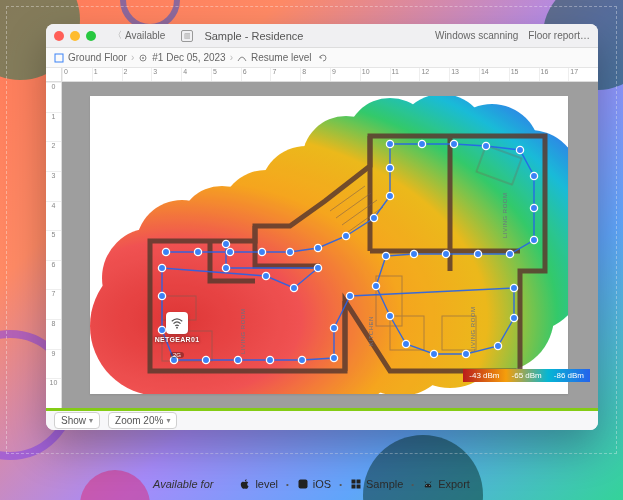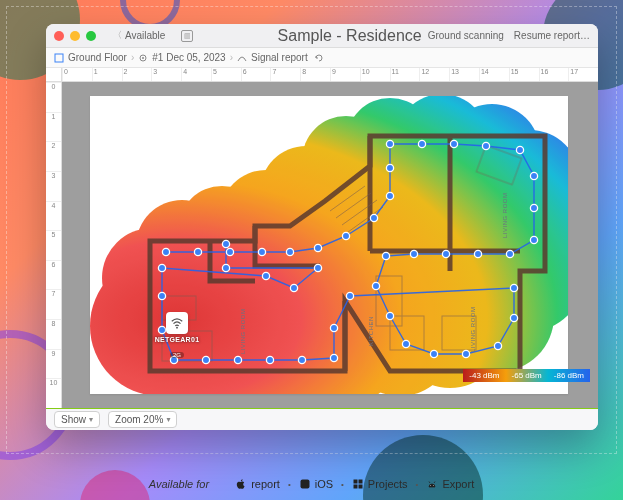--- a/index.html
+++ b/index.html
@@ -16,21 +16,21 @@
 
 .window{position:absolute;left:46px;top:24px;width:552px;height:406px;background:#f5f5f7;border-radius:8px;box-shadow:0 18px 40px rgba(0,0,0,.28);overflow:hidden;display:flex;flex-direction:column;}
 
 .titlebar{height:24px;display:flex;align-items:center;padding:0 8px;gap:6px;background:#f0f0f2;border-bottom:1px solid #ddd;}
 .traffic{display:flex;gap:6px;margin-right:6px;}
 .dot{width:10px;height:10px;border-radius:50%;}
 .dot.r{background:#ff5f57;} .dot.y{background:#febc2e;} .dot.g{background:#28c840;}
 .tb-btn{display:flex;align-items:center;gap:3px;color:#666;font-size:10px;padding:2px 5px;border-radius:4px;}
 .chev{font-size:9px;color:#999;}
 .icon-sq{width:12px;height:12px;border:1px solid #999;border-radius:2px;display:inline-flex;align-items:center;justify-content:center;font-size:7px;color:#999;}
-.title{flex:1;text-align:right;font-size:16px;color:#555;}
+.title{flex:1;text-align:left;font-size:11px;color:#555;}
 .tb-right{display:flex;gap:10px;font-size:10px;color:#666;}
 .tb-right span{cursor:default;}
 
 .breadcrumb{height:20px;display:flex;align-items:center;padding:0 8px;gap:4px;background:#fafafa;border-bottom:1px solid #e5e5e5;font-size:10px;color:#666;}
 .bc-ic{width:10px;height:10px;display:inline-flex;}
 .bc-sep{color:#bbb;}
 
 .ruler-corner{position:absolute;left:0;top:44px;width:16px;height:14px;background:#fff;border-right:1px solid #ddd;border-bottom:1px solid #ddd;z-index:3;}
 .ruler-h{position:absolute;left:16px;right:0;top:44px;height:14px;background:#fff;border-bottom:1px solid #ddd;z-index:2;display:flex;}
 .ruler-h .tick{flex:1;position:relative;font-size:7px;color:#888;text-align:left;border-left:1px solid #eee;padding-left:1px;}
@@ -50,21 +50,21 @@
 .ap-label .bd{font-size:6px;color:#fff;background:rgba(0,0,0,.3);border-radius:6px;padding:0 3px;display:inline-block;margin-top:1px;}
 
 .room-lbl{position:absolute;font-size:6px;color:#6b7280;transform:rotate(-90deg);transform-origin:left top;letter-spacing:.5px;white-space:nowrap;}
 
 .legend{position:absolute;right:8px;bottom:26px;display:flex;align-items:center;gap:0;font-size:8px;color:#fff;}
 .legend .seg{padding:2px 6px;}
 .legend .s1{background:linear-gradient(to right,#b91c1c,#f59e0b);} 
 .legend .s2{background:linear-gradient(to right,#f59e0b,#06b6d4);text-align:center;} 
 .legend .s3{background:linear-gradient(to right,#06b6d4,#2563eb);} 
 
-.statusbar{position:absolute;left:0;right:0;bottom:0;height:22px;background:#f7f7f9;border-top:1px solid #84cc16;display:flex;align-items:center;padding:0 8px;gap:8px;font-size:10px;color:#555;}
+.statusbar{position:absolute;left:0;right:0;bottom:0;height:22px;background:#f7f7f9;border-top:3px solid #84cc16;display:flex;align-items:center;padding:0 8px;gap:8px;font-size:10px;color:#555;}
 .sb-btn{display:flex;align-items:center;gap:3px;padding:2px 6px;border:1px solid #d0d0d0;border-radius:4px;background:#fff;font-size:10px;color:#555;}
 .sb-btn .car{font-size:8px;color:#888;}
 
 .platforms{position:absolute;left:0;right:0;bottom:10px;display:flex;align-items:center;justify-content:center;gap:8px;font-size:11px;color:#2b2b2b;}
 .platforms em{color:#333;margin-right:18px;}
 .plat{display:flex;align-items:center;gap:4px;}
 .plat svg{width:12px;height:12px;}
 .pdot{color:#555;font-size:8px;}
 </style>
 </head>
@@ -88,22 +88,22 @@
       </div>
       <div class="tb-btn">
         <span class="chev">〈</span>
         <span>Available</span>
       </div>
       <div class="tb-btn">
         <span class="icon-sq">▥</span>
       </div>
       <div class="title">Sample - Residence</div>
       <div class="tb-right">
-        <span>Ground scanning</span>
-        <span>Resume report…</span>
+        <span>Windows scanning</span>
+        <span>Floor report…</span>
       </div>
     </div>
 
     <div class="breadcrumb">
       <span class="bc-ic">
         <svg viewBox="0 0 10 10">
             <rect x="1" y="1" width="8" height="8" fill="none" stroke="#3b82f6" stroke-width="1"></rect>
           </svg>
       </span>
       <span>Ground Floor</span>
@@ -114,21 +114,21 @@
             <circle cx="5" cy="5" r="1" fill="#888"></circle>
           </svg>
       </span>
       <span>#1 Dec 05, 2023</span>
       <span class="bc-sep">›</span>
       <span class="bc-ic">
         <svg viewBox="0 0 10 10">
             <path d="M1 8 Q5 0 9 8" fill="none" stroke="#888" stroke-width="1"></path>
           </svg>
       </span>
-      <span>Signal report</span>
+      <span>Resume level</span>
       <span class="bc-ic" style="margin-left:2px;">
         <svg viewBox="0 0 10 10">
             <path d="M2 5 A3 3 0 1 1 5 8" fill="none" stroke="#888" stroke-width="1"></path>
             <path d="M2 3 L2 5 L4 5" fill="none" stroke="#888" stroke-width="1"></path>
           </svg>
       </span>
     </div>
 
     <div class="ruler-corner"></div>
     <div class="ruler-h">
@@ -322,38 +322,38 @@
       </div>
     </div>
   </div>
 
   <div class="platforms">
     <em>Available for</em>
     <div class="plat">
       <svg viewBox="0 0 24 24">
           <path fill="#222" d="M16.4 12.7c0-2.4 2-3.6 2.1-3.6-1.1-1.7-2.9-1.9-3.5-1.9-1.5-.2-2.9.9-3.6.9s-1.9-.9-3.1-.8c-1.6 0-3.1.9-3.9 2.4-1.7 2.9-.4 7.2 1.2 9.5.8 1.1 1.7 2.4 3 2.4 1.2 0 1.7-.8 3.1-.8s1.9.8 3.1.8 2.1-1.1 2.9-2.3c.9-1.3 1.3-2.6 1.3-2.7-.1 0-2.6-1-2.6-3.9zM14.2 5.4c.6-.8 1.1-1.9 1-3-.9 0-2.1.6-2.7 1.4-.6.7-1.1 1.8-1 2.9 1 .1 2.1-.5 2.7-1.3z"></path>
         </svg>
-      <span>report</span>
+      <span>level</span>
     </div>
     <span class="pdot">•</span>
     <div class="plat">
       <svg viewBox="0 0 24 24">
           <rect x="3" y="3" width="18" height="18" rx="4" fill="#222"></rect>
         </svg>
       <span>iOS</span>
     </div>
     <span class="pdot">•</span>
     <div class="plat">
       <svg viewBox="0 0 24 24">
           <rect x="3" y="3" width="8" height="8" fill="#222"></rect>
           <rect x="13" y="3" width="8" height="8" fill="#222"></rect>
           <rect x="3" y="13" width="8" height="8" fill="#222"></rect>
           <rect x="13" y="13" width="8" height="8" fill="#222"></rect>
         </svg>
-      <span>Projects</span>
+      <span>Sample</span>
     </div>
     <span class="pdot">•</span>
     <div class="plat">
       <svg viewBox="0 0 24 24">
           <path fill="#222" d="M6 18h12a6 6 0 0 0-12 0zM8 10l-2-3M16 10l2-3" stroke="#222" stroke-width="1.5"></path>
           <circle cx="9" cy="15" r="0.8" fill="#fff"></circle>
           <circle cx="15" cy="15" r="0.8" fill="#fff"></circle>
         </svg>
       <span>Export</span>
     </div>

